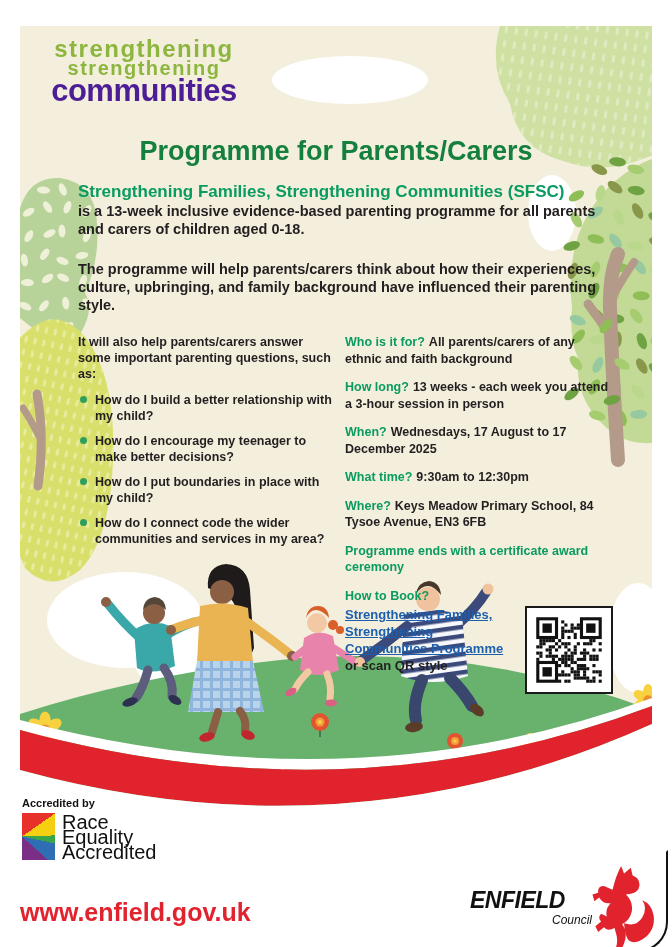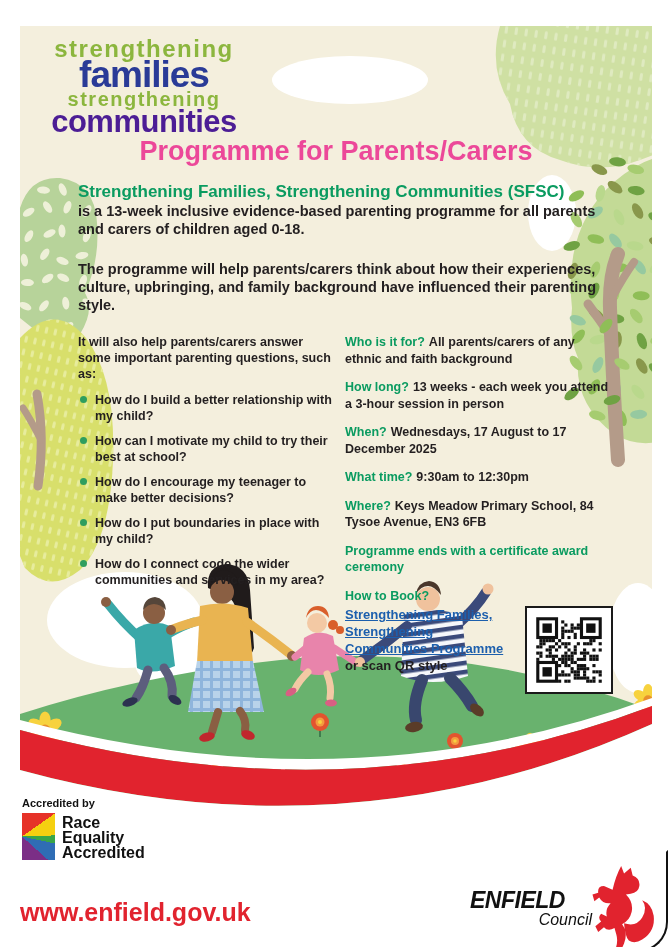--- a/index.html
+++ b/index.html
@@ -6,21 +6,21 @@
   body{width:672px;height:947px;background:#ffffff;font-family:"Liberation Sans",sans-serif;position:relative;overflow:hidden;}
   .page{position:absolute;left:0;top:8px;width:672px;height:947px;overflow:hidden;}
   .poster-bg{position:absolute;left:20px;top:18px;width:632px;height:794px;background:#f4efdd;z-index:1;}
   #scene{position:absolute;left:0;top:0;z-index:2;pointer-events:none;}
   
   .logo{position:absolute;left:38px;top:30px;width:212px;text-align:center;z-index:3;font-weight:bold;}
   .logo .l1{font-size:24px;line-height:21px;letter-spacing:1.5px;color:#8cb63e;}
   .logo .l2{font-size:37px;line-height:31px;letter-spacing:-1px;color:#2a3b97;}
   .logo .l3{font-size:20px;line-height:18px;letter-spacing:1.5px;color:#8cb63e;}
   .logo .l4{font-size:31px;line-height:27px;letter-spacing:-0.5px;color:#4c1d95;}
-  .title{position:absolute;left:20px;top:128px;width:632px;text-align:center;font-size:27px;font-weight:bold;color:#ec4899;z-index:3;}
+  .title{position:absolute;left:20px;top:128px;width:632px;text-align:center;font-size:27px;font-weight:bold;color:#15803d;z-index:3;}
   .intro{position:absolute;left:78px;top:174px;width:524px;z-index:3;}
   .h-green{color:#0a9b60;font-weight:bold;font-size:17px;line-height:20px;}
   .body-text{color:#231f20;font-weight:bold;font-size:14.5px;line-height:18px;}
   .para2{position:absolute;left:78px;top:252px;width:524px;z-index:3;}
   .col-left{position:absolute;left:78px;top:326px;width:258px;z-index:3;font-size:12.5px;font-weight:bold;color:#231f20;line-height:16px;}
   .q-list{list-style:none;margin:10px 0 0 0;padding:0;}
   .q-list li{position:relative;padding-left:17px;margin-top:9px;}
   .dot{position:absolute;left:2px;top:4px;width:7px;height:7px;border-radius:50%;background:#2f9e5f;}
   .col-right{position:absolute;left:345px;top:326px;width:268px;z-index:3;font-size:12.5px;font-weight:bold;color:#231f20;line-height:16.5px;}
   .detail{margin-bottom:12px;}
@@ -28,27 +28,27 @@
   .cert{color:#0a9b60;margin-bottom:12px;}
   .book-label{color:#0a9b60;margin-bottom:2px;}
   .book-row{display:flex;gap:9px;align-items:flex-start;}
   .link-block{width:176px;font-size:13px;line-height:17px;}
   .link{color:#1c5fad;text-decoration:underline;}
   .qr-box{width:78px;height:78px;background:#ffffff;border:2px solid #1a1a1a;padding:3px;}
   
   .accredited{position:absolute;left:22px;top:789px;font-size:11px;font-weight:bold;color:#111;z-index:4;}
   .ref{position:absolute;left:22px;top:805px;display:flex;gap:7px;z-index:4;align-items:flex-start;}
   .ref-sq{width:33px;height:47px;background:conic-gradient(from 0deg at 0% 50%, #e63228 0deg 55deg, #f5d010 55deg 88deg, #3aa648 88deg 102deg, #2f6db5 102deg 132deg, #7b2e86 132deg 180deg, transparent 180deg 360deg);}
-  .ref-text{font-size:16px;font-weight:bold;line-height:15px;color:#111;padding-top:2px;}
+  .ref-text{font-size:20px;font-weight:normal;line-height:15px;color:#111;padding-top:2px;}
   .website{position:absolute;left:20px;top:890px;font-size:25px;font-weight:bold;color:#e1232e;z-index:4;}
   .frame{position:absolute;left:452px;top:842px;width:212px;height:98px;border:2.5px solid;border-color:transparent #111 #111 transparent;border-bottom-right-radius:30px;z-index:3;}
   .enfield{position:absolute;left:470px;top:856px;width:192px;display:flex;align-items:center;z-index:4;}
   .enfield-text{width:122px;}
   .enfield-name{font-style:italic;font-weight:bold;font-size:23px;letter-spacing:-0.5px;color:#111;line-height:24px;}
-  .enfield-sub{font-style:italic;font-size:16px;color:#111;text-align:right;line-height:16px;}
+  .enfield-sub{font-style:italic;font-size:12px;color:#111;text-align:right;line-height:16px;}
   .beast{width:66px;height:88px;}
 </style>
 </head>
 <body>
 
 <div class="page">
   <div class="poster-bg"></div>
 
   <svg id="scene" width="672" height="947" viewBox="0 0 672 947">
     <defs>
@@ -321,38 +321,36 @@
         </g>
 
       <path d="M20,712 Q350,800 652,690 L652,698 Q350,812 20,722 Z" fill="#ffffff"></path>
       <path d="M20,722 Q350,812 652,698 L652,716 Q350,852 20,762 Z" fill="#e1232e"></path>
       <path d="M20,762 Q350,852 652,716 L652,812 L20,812 Z" fill="#ffffff"></path>
     </g>
   </svg>
 
   <div class="logo">
     <div class="l1">strengthening</div>
-    <div class="l2">families</div>
     <div class="l3">strengthening</div>
     <div class="l4">communities</div>
   </div>
 
   <div class="title">Programme for Parents/Carers</div>
 
   <div class="intro">
     <span class="h-green">Strengthening Families, Strengthening Communities (SFSC)</span><br>
     <span class="body-text">is a 13-week inclusive evidence-based parenting programme for all parents and carers of children aged 0-18.</span>
   </div>
   <div class="para2 body-text">The programme will help parents/carers think about how their experiences, culture, upbringing, and family background have influenced their parenting style.</div>
 
   <div class="col-left">
     <div>It will also help parents/carers answer some important parenting questions, such as:</div>
     <ul class="q-list">
       <li><span class="dot"></span><span>How do I build a better relationship with my child?</span></li>
-      <li><span class="dot"></span><span>How can I motivate my child to try their best at school?</span></li>
       <li><span class="dot"></span><span>How do I encourage my teenager to make better decisions?</span></li>
       <li><span class="dot"></span><span>How do I put boundaries in place with my child?</span></li>
       <li><span class="dot"></span><span>How do I connect code the wider communities and services in my area?</span></li>
     </ul>
   </div>
 
   <div class="col-right">
     <div class="detail"><span class="lbl">Who is it for?</span><span>All parents/carers of any ethnic and faith background</span></div>
     <div class="detail"><span class="lbl">How long?</span><span>13 weeks - each week you attend a 3-hour session in person</span></div>
     <div class="detail"><span class="lbl">When?</span><span>Wednesdays, 17 August to 17 December 2025</span></div>

